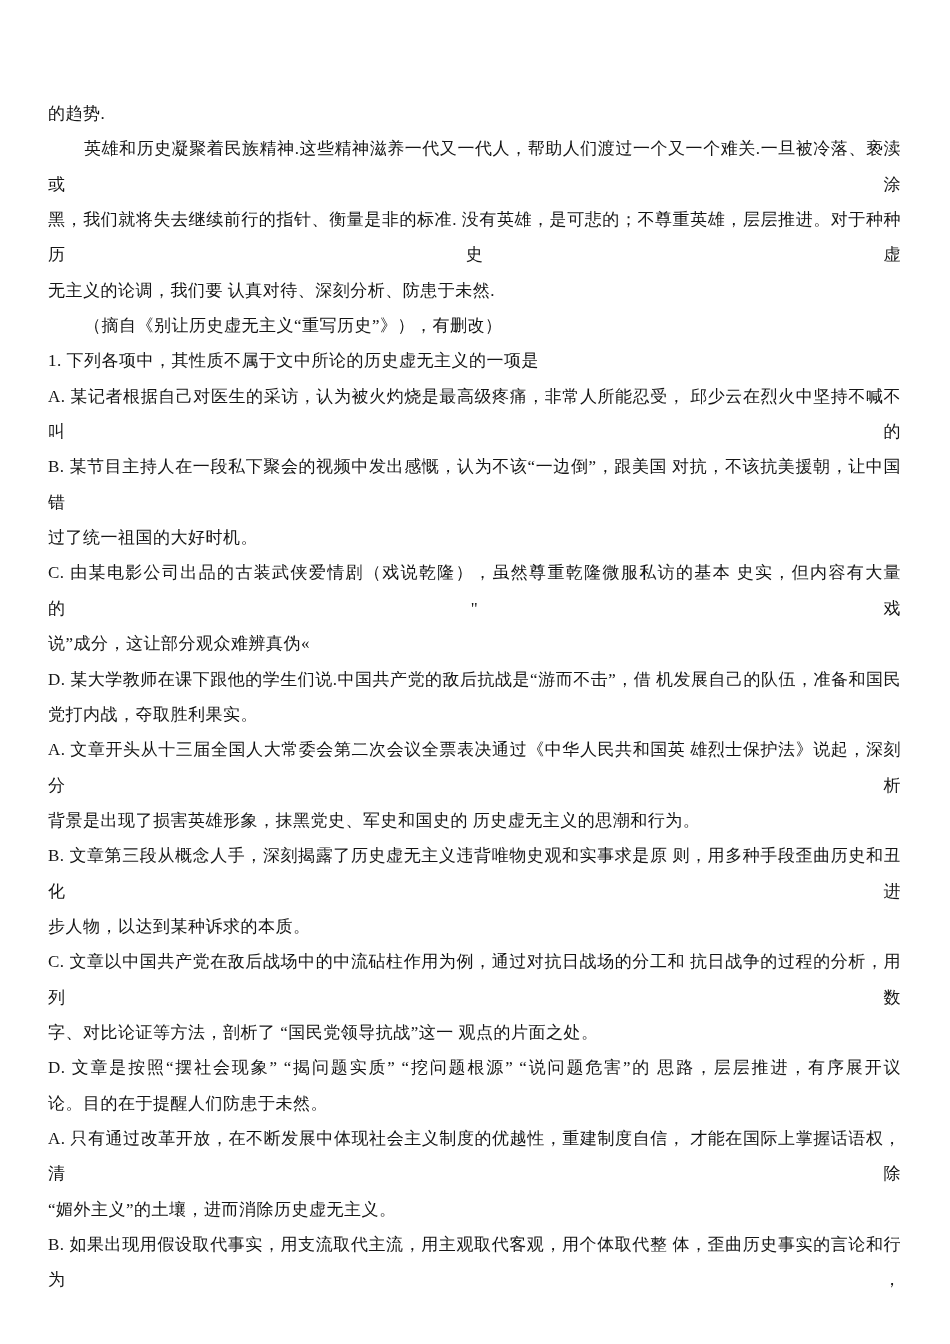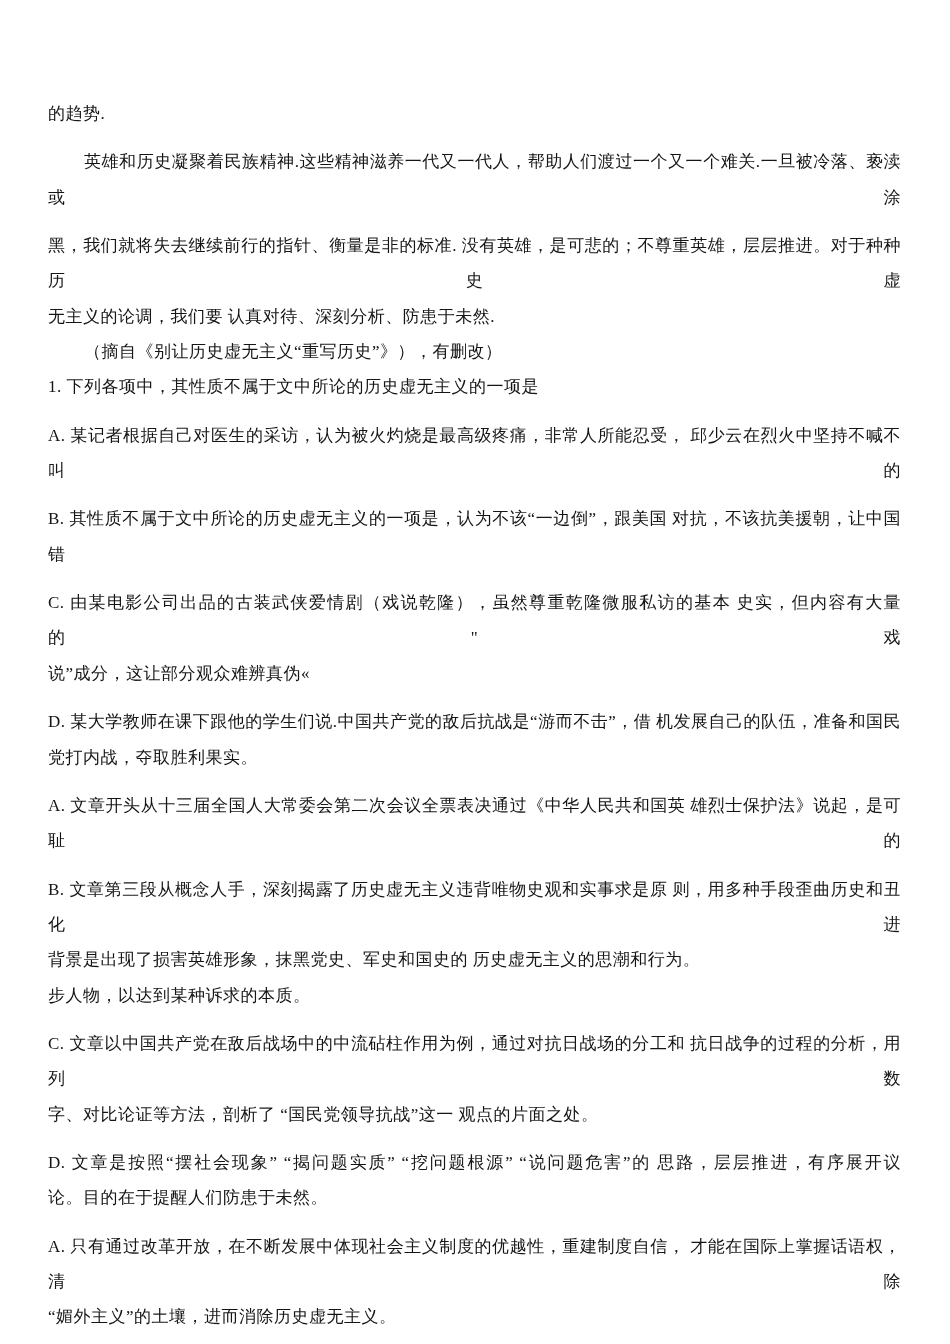--- a/index.html
+++ b/index.html
@@ -26,47 +26,47 @@
     font-size: 17px;
     line-height: 35.35px;
     letter-spacing: 0.5px;
     white-space: normal;
     text-align: left;
   }
   .line.fill {
     text-align: justify;
     text-align-last: justify;
     text-justify: inter-character;
-    margin-top: 13px;
   }
   .line.indent {
     text-indent: 36px;
   }
 </style>
 </head>
 <body>
 
 <div class="page" style="background: rgb(255, 255, 255); color: rgb(21, 21, 21);">
   <div class="textblock">
 
   <div class="line">的趋势.</div>
       <div class="line indent fill">英雄和历史凝聚着民族精神.这些精神滋养一代又一代人，帮助人们渡过一个又一个难关.一旦被冷落、亵渎或涂</div>
       <div class="line fill">黑，我们就将失去继续前行的指针、衡量是非的标准.  没有英雄，是可悲的；不尊重英雄，层层推进。对于种种历史虚</div>
       <div class="line">无主义的论调，我们要 认真对待、深刻分析、防患于未然.</div>
       <div class="line indent">（摘自《别让历史虚无主义“重写历史”》），有删改）</div>
       <div class="line">1.  下列各项中，其性质不属于文中所论的历史虚无主义的一项是</div>
       <div class="line fill">A.  某记者根据自己对医生的采访，认为被火灼烧是最高级疼痛，非常人所能忍受， 邱少云在烈火中坚持不喊不叫的</div>
-      <div class="line fill">B.  其性质不属于文中所论的历史虚无主义的一项是，认为不该“一边倒”，跟美国 对抗，不该抗美援朝，让中国错</div>
+      <div class="line fill">B.  某节目主持人在一段私下聚会的视频中发出感慨，认为不该“一边倒”，跟美国 对抗，不该抗美援朝，让中国错</div>
+      <div class="line">过了统一祖国的大好时机。</div>
       <div class="line fill">C.  由某电影公司出品的古装武侠爱情剧（戏说乾隆），虽然尊重乾隆微服私访的基本 史实，但内容有大量的"戏</div>
       <div class="line">说”成分，这让部分观众难辨真伪«</div>
       <div class="line fill">D.  某大学教师在课下跟他的学生们说.中国共产党的敌后抗战是“游而不击”，借 机发展自己的队伍，准备和国民</div>
       <div class="line">党打内战，夺取胜利果实。</div>
-      <div class="line fill">A.  文章开头从十三届全国人大常委会第二次会议全票表决通过《中华人民共和国英 雄烈士保护法》说起，是可耻的</div>
+      <div class="line fill">A.  文章开头从十三届全国人大常委会第二次会议全票表决通过《中华人民共和国英 雄烈士保护法》说起，深刻分析</div>
+      <div class="line">背景是出现了损害英雄形象，抹黑党史、军史和国史的 历史虚无主义的思潮和行为。</div>
       <div class="line fill">B.  文章第三段从概念人手，深刻揭露了历史虚无主义违背唯物史观和实事求是原 则，用多种手段歪曲历史和丑化进</div>
-      <div class="line">背景是出现了损害英雄形象，抹黑党史、军史和国史的 历史虚无主义的思潮和行为。</div>
       <div class="line">步人物，以达到某种诉求的本质。</div>
       <div class="line fill">C.  文章以中国共产党在敌后战场中的中流砧柱作用为例，通过对抗日战场的分工和 抗日战争的过程的分析，用列数</div>
       <div class="line">字、对比论证等方法，剖析了 “国民党领导抗战”这一 观点的片面之处。</div>
       <div class="line fill">D.  文章是按照“摆社会现象”  “揭问题实质”  “挖问题根源”  “说问题危害”的 思路，层层推进，有序展开议</div>
       <div class="line">论。目的在于提醒人们防患于未然。</div>
       <div class="line fill">A.  只有通过改革开放，在不断发展中体现社会主义制度的优越性，重建制度自信，  才能在国际上掌握话语权，清除</div>
       <div class="line">“媚外主义”的土壤，进而消除历史虚无主义。</div>
       <div class="line fill">B.  如果出现用假设取代事实，用支流取代主流，用主观取代客观，用个体取代整 体，歪曲历史事实的言论和行为，</div>
     </div>
 </div>

